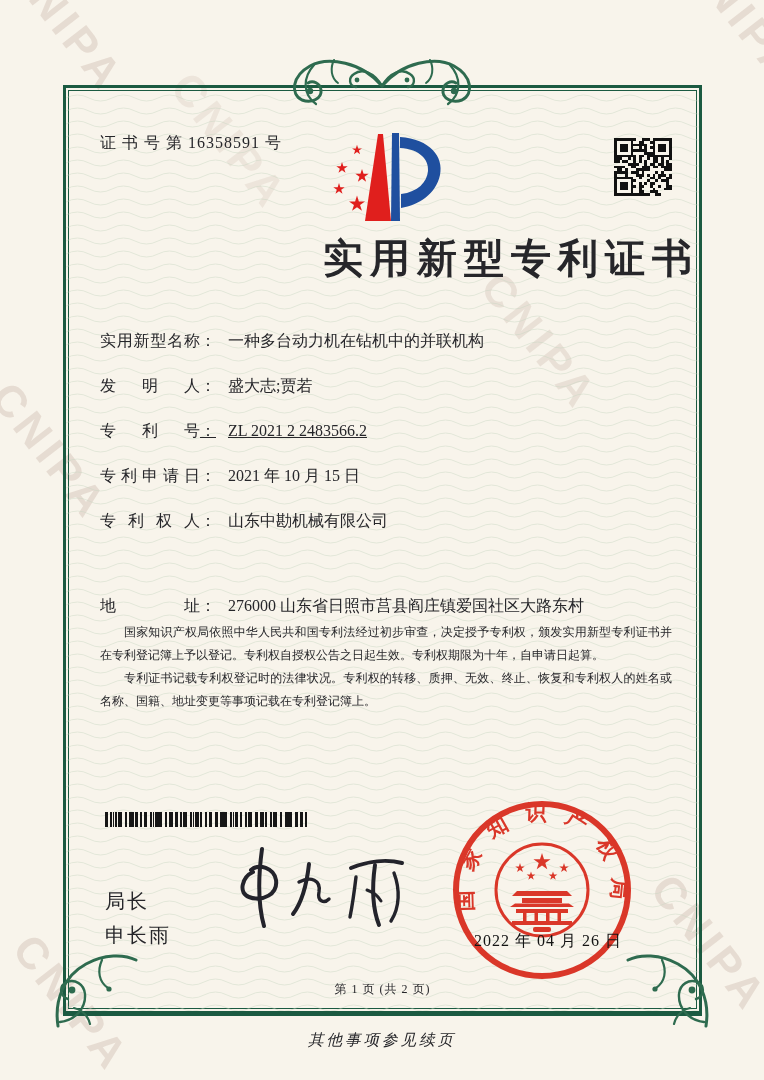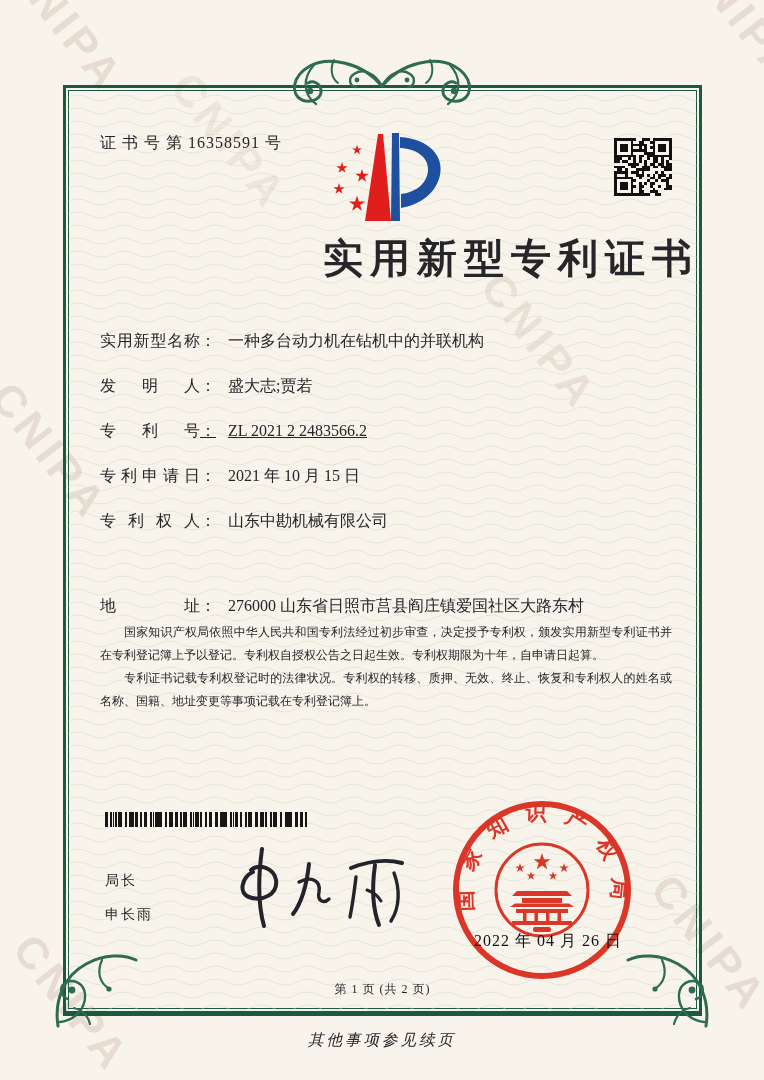--- a/index.html
+++ b/index.html
@@ -24,21 +24,21 @@
   .flabel{display:inline-block;width:100px;text-align:justify;text-align-last:justify;}
   .fvalue{margin-left:12px;}
   .grant2{position:absolute;left:337px;top:0;}
   .paras{position:absolute;left:34px;top:516px;width:572px;font-size:12px;line-height:23px;
          text-align:justify;margin-top:17px;}
   .paras p{margin:0;text-indent:2em;}
   .barcode{position:absolute;left:39px;top:724px;width:204px;height:15px;
     background-image:repeating-linear-gradient(90deg,#161616 0 2px,transparent 2px 5px),
                      repeating-linear-gradient(90deg,#161616 0 3px,transparent 3px 13px),
                      repeating-linear-gradient(90deg,#161616 0 1px,transparent 1px 8px);}
-  .signer{position:absolute;left:39px;font-size:14px;letter-spacing:2px;}
+  .signer{position:absolute;left:39px;font-size:20px;letter-spacing:2px;margin-top:16px;}
   .sig{position:absolute;left:159px;top:756px;}
   .seal{position:absolute;left:381px;top:707px;opacity:.93;}
   .sealdate{position:absolute;left:408px;top:843px;font-size:16px;letter-spacing:1px;
             color:#141414;z-index:4;white-space:nowrap;}
   .pageinfo{position:absolute;left:0;top:893px;width:100%;text-align:center;font-size:12px;
             letter-spacing:1px;}
   .footnote{position:absolute;left:0;top:1030px;width:100%;text-align:center;font-size:15.5px;
             letter-spacing:3px;z-index:2;font-style:italic;}
   .hiddefs{position:absolute;width:0;height:0;}
 </style>

